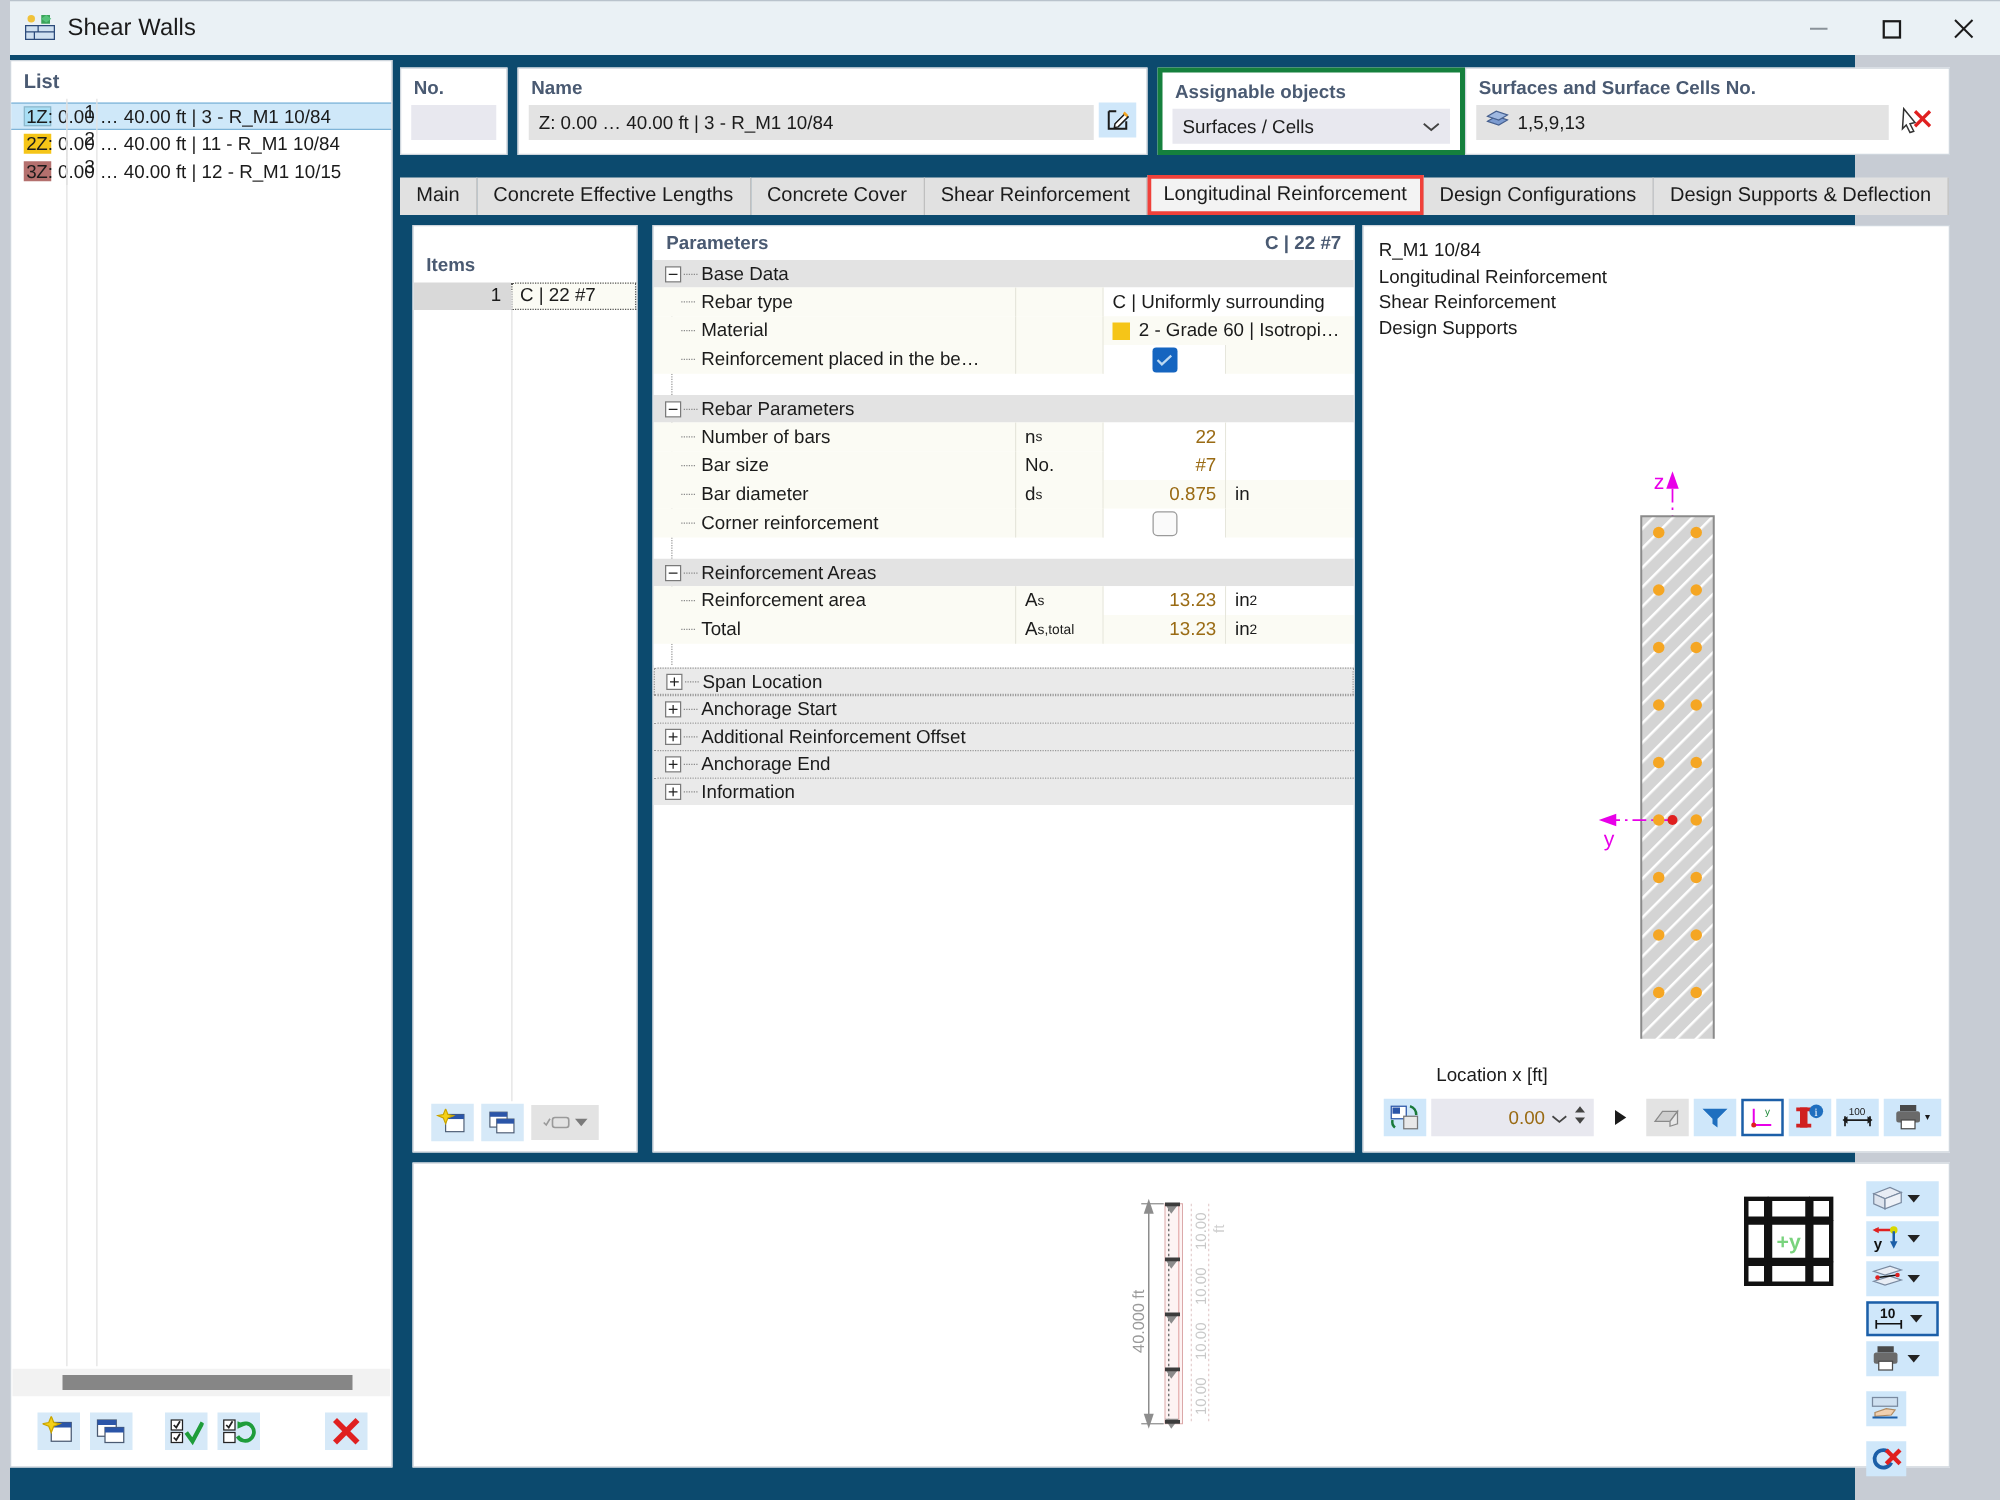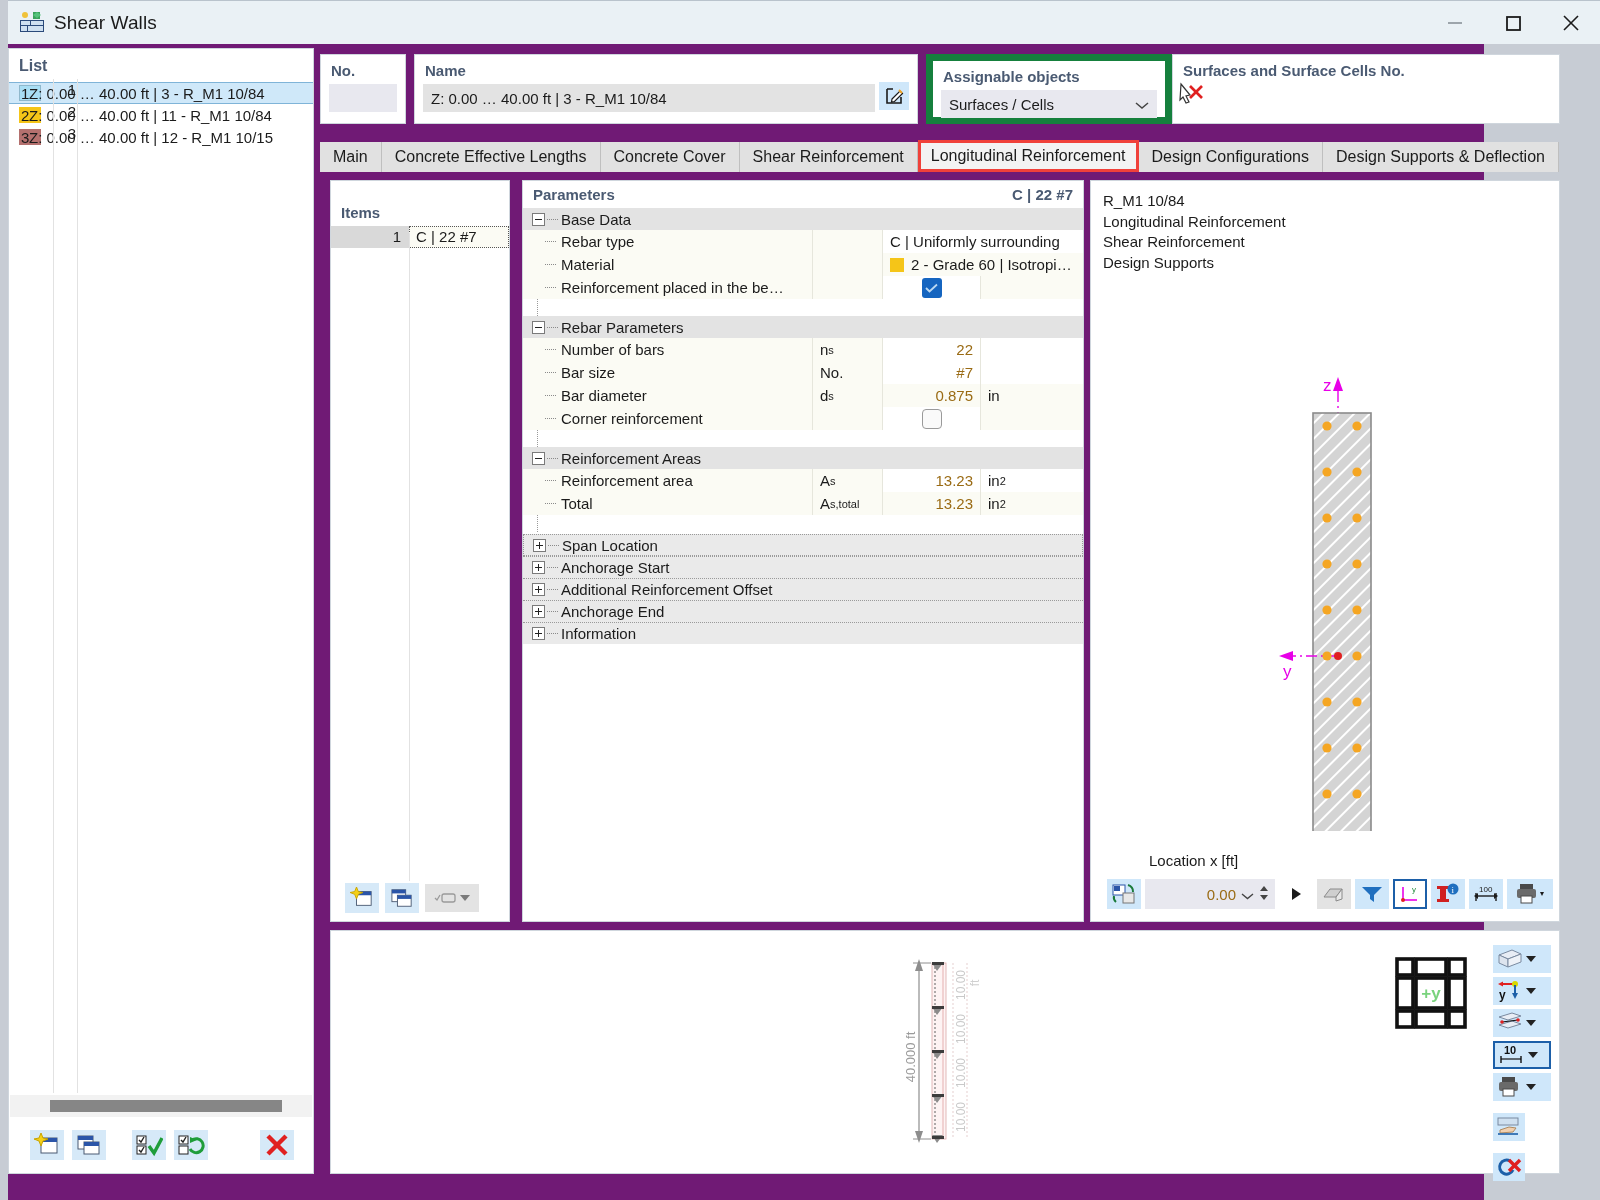--- a/index.html
+++ b/index.html
@@ -6,21 +6,21 @@
   html, body {
     margin: 0; padding: 0;
     width: 1600px; height: 1200px;
     font-family: "Liberation Sans", sans-serif;
     background: #c7ccd4;
     overflow: hidden;
   }
   .app {
     position: relative;
     width: 1484px; height: 1200px;
-    background: #701a75;
+    background: #0c4a6e;
   }
 
   
   .titlebar {
     position: absolute; left: 8px; top: 0; width: 1592px; height: 44px;
     background: #eaf1f5;
     display: flex; align-items: center;
     border-top: 1px solid #b9c3cc;
   }
   .title-icon {
@@ -82,21 +82,21 @@
   .hdr-no {
     position: absolute; left: 320px; top: 54px; width: 86px; height: 70px;
     background: #fff; border: 1px solid #cfd6dd;
   }
   .hdr-name {
     position: absolute; left: 414px; top: 54px; width: 504px; height: 70px;
     background: #fff; border: 1px solid #cfd6dd;
   }
   .hdr-assign {
     position: absolute; left: 926px; top: 54px; width: 246px; height: 70px;
-    background: #fff; border: 7px solid #15803d;
+    background: #fff; border: 4px solid #15803d;
   }
   .hdr-surf {
     position: absolute; left: 1172px; top: 54px; width: 388px; height: 70px;
     background: #fff; border: 1px solid #cfd6dd;
   }
   .hdr-lbl {
     font-size: 15px; font-weight: bold; color: #4a5a72; padding: 7px 0 0 10px;
   }
   .field-ro {
     margin: 5px 8px 0 8px; height: 28px; background: #e8e8ef;
@@ -434,20 +434,29 @@
         <svg width="14" height="9">
             <polyline points="1,2 7,7 13,2" fill="none" stroke="#444" stroke-width="1.5"></polyline>
           </svg>
       </span>
     </div>
   </div>
 
   <div class="hdr-surf">
     <div class="hdr-lbl">Surfaces and Surface Cells No.</div>
     <div class="surf-row">
+      <div class="field-grey">
+        <span>
+          <svg width="18" height="16" viewBox="0 0 18 16">
+            <polygon points="1,9 8,5 17,8 10,12" fill="#7c9bd0" stroke="#46608f"></polygon>
+            <polygon points="1,5 8,1 17,4 10,8" fill="#9fb8e0" stroke="#46608f"></polygon>
+          </svg>
+        </span>
+        <span>1,5,9,13</span>
+      </div>
       <div class="icon-btn-sel">
         <svg width="26" height="22" viewBox="0 0 26 22">
           <path d="M3 2 l9 11 -4 1 3 6 -3 1 -3 -6 -3 3z" fill="#fff" stroke="#333" stroke-width="1.2"></path>
           <line x1="12" y1="4" x2="24" y2="16" stroke="#e02020" stroke-width="2.6"></line>
           <line x1="24" y1="4" x2="12" y2="16" stroke="#e02020" stroke-width="2.6"></line>
         </svg>
       </div>
     </div>
   </div>
 

